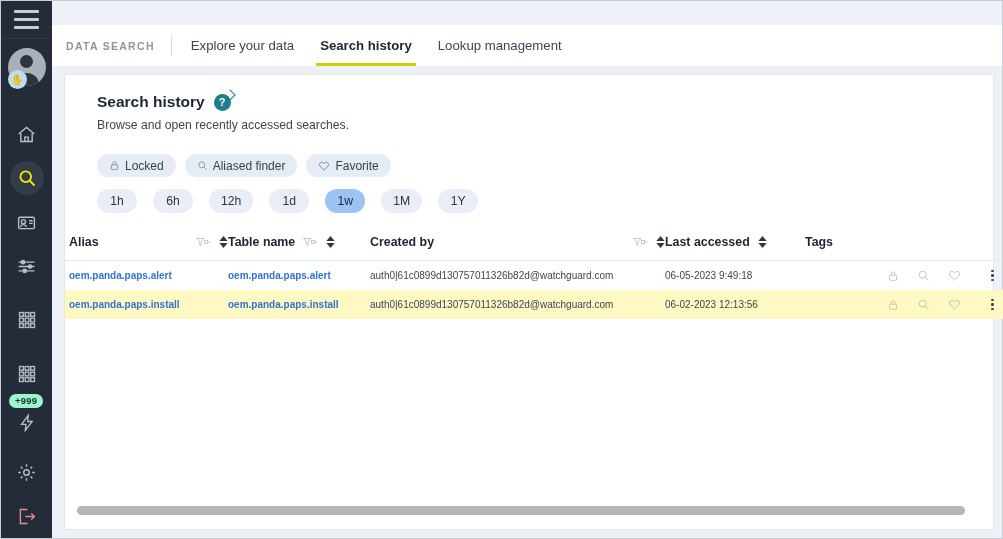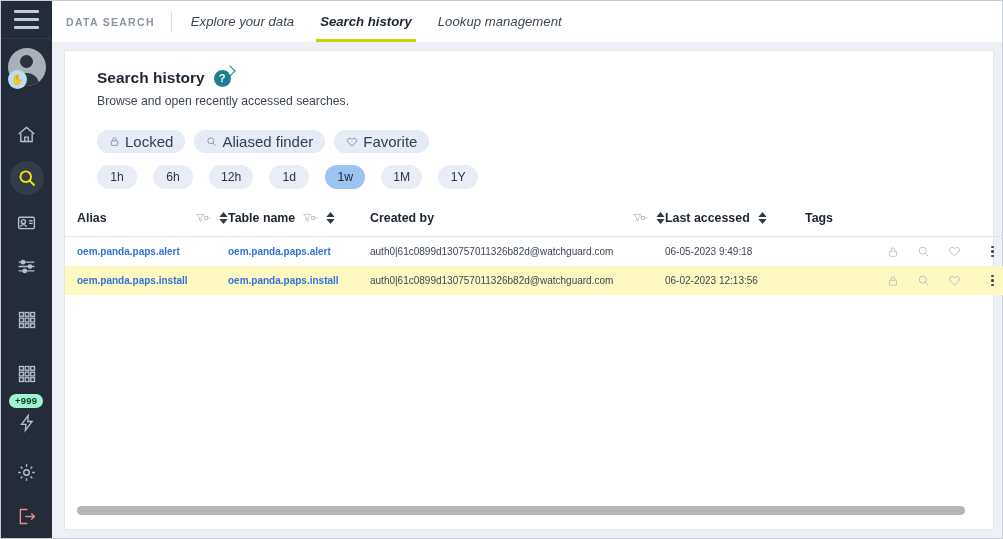--- a/index.html
+++ b/index.html
@@ -98,32 +98,33 @@
     flex: 1 1 auto;
     background: #edf1f5;
     display: flex; flex-direction: column;
     min-width: 0;
   }
   .topbar {
     height: 41px; flex: 0 0 41px;
     background: #ffffff;
     display: flex; align-items: stretch;
     padding-left: 14px;
+    margin-top: 24px;
   }
   .brand {
     display: flex; align-items: center;
     font-size: 10.5px; letter-spacing: 1.3px;
     font-weight: 600; color: #8a95a3;
     padding-right: 16px;
   }
   .brand-divider {
     width: 1px; background: #d9dee4;
     margin: 10px 0 10px 0;
   }
-  .tabs { display: flex; align-items: stretch; margin-left: 6px; font-style: italic; }
+  .tabs { display: flex; align-items: stretch; margin-left: 6px; }
   .tab {
     display: flex; align-items: center;
     padding: 0 13px;
     font-size: 13.2px; color: #3d4754;
     cursor: pointer; position: relative;
   }
   .tab.active { font-weight: 700; color: #1c2531; }
   .tab.active::after {
     content: ""; position: absolute;
     left: 9px; right: 9px; bottom: 0; height: 3px;
@@ -191,21 +192,21 @@
     border: 1px solid #c9ced6;
     background: #ffffff;
     display: flex; align-items: center; justify-content: center;
     cursor: pointer;
   }
   .chip-row { display: flex; align-items: center; gap: 9px; }
   .chip {
     display: inline-flex; align-items: center; gap: 5px;
     height: 23px; padding: 0 12px;
     background: #e6ecf5; border-radius: 12px;
-    font-size: 15px; color: #35404e;
+    font-size: 12px; color: #35404e;
     cursor: pointer; white-space: nowrap;
   }
   .pill-row { padding: 12px 0 0 32px; display: flex; gap: 16px; }
   .pill {
     min-width: 40px; height: 24px;
     padding: 0 12px;
     background: #e9eef6; border-radius: 12px;
     display: flex; align-items: center; justify-content: center;
     font-size: 12.2px; color: #2c3542;
     cursor: pointer; font-weight: 400;
@@ -224,21 +225,21 @@
   }
   th .th-inner { display: flex; align-items: center; gap: 8px; }
   td {
     font-size: 10px; color: #3d4754;
     padding: 8px 0;
     vertical-align: middle;
     white-space: nowrap; overflow: hidden; text-overflow: ellipsis;
   }
   tbody tr.alt td { background: #fef9c3; }
   td.link { color: #3273d4; font-weight: 700; }
-  .col-alias  { width: 163px; padding-left: 12px; }
+  .col-alias  { width: 163px; padding-left: 4px; }
   .col-table  { width: 142px; }
   .col-author { width: 295px; }
   .col-last   { width: 140px; }
   .col-tags   { width: 60px; }
   .col-act    { width: 145px; }
   .row-actions {
     display: flex; align-items: center; gap: 18px;
     justify-content: flex-start; padding-left: 22px;
   }
   .act { cursor: pointer; display: flex; align-items: center; }

